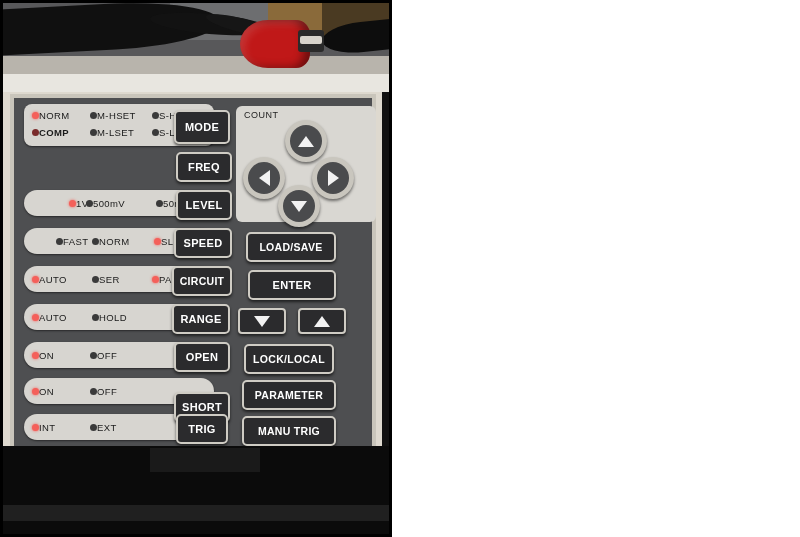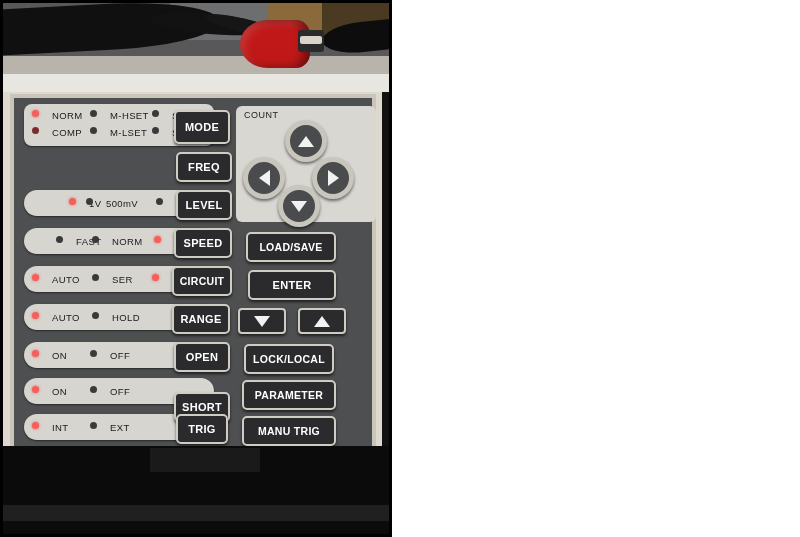--- a/index.html
+++ b/index.html
@@ -33,21 +33,21 @@
   
   .ph-under{position:absolute;left:0;top:446px;width:392px;height:91px;background:#0b0b0b;}
   .ph-foot{position:absolute;left:150px;top:448px;width:110px;height:24px;background:#1a1a1a;}
   .ph-sheen{position:absolute;left:0;top:505px;width:392px;height:16px;background:#2e2e2e;opacity:.6;}
   .ph-border{position:absolute;left:0;top:0;width:392px;height:537px;border:3px solid #000;box-sizing:border-box;}
 
   
   .ledrow{position:absolute;height:26px;background:#d7d5d0;border-radius:13px;display:flex;align-items:center;box-shadow:0 1px 2px rgba(0,0,0,.5);}
   .ledrow .led{width:7px;height:7px;border-radius:50%;flex:none;}
   .ledrow .lbl{font-size:9.5px;color:#1a1a1a;letter-spacing:.4px;white-space:nowrap;font-family:"Liberation Sans",sans-serif;}
-  .led-item{display:flex;align-items:flex-start;gap:13px;position:absolute;}
+  .led-item{display:flex;align-items:center;gap:0;position:absolute;}
 
   .pbtn{position:absolute;background:#2b2b2d;border:2px solid #cfccc4;border-radius:5px;color:#fff;
         font-size:11px;font-weight:bold;display:flex;align-items:center;justify-content:center;
         letter-spacing:.3px;box-shadow:0 2px 3px rgba(0,0,0,.6);font-family:"Liberation Sans",sans-serif;}
   .pbtn.wide{font-size:10.5px;}
 
   .countbox{position:absolute;left:236px;top:106px;width:140px;height:116px;background:#d9d7d2;border-radius:6px;}
   .countlabel{position:absolute;left:244px;top:110px;font-size:9px;color:#222;letter-spacing:.5px;}
   .rnd{position:absolute;width:42px;height:42px;border-radius:50%;background:#c9c6be;display:flex;align-items:center;justify-content:center;box-shadow:0 2px 3px rgba(0,0,0,.5);}
   .rnd i{width:32px;height:32px;border-radius:50%;background:#4a4b4d;display:flex;align-items:center;justify-content:center;}
@@ -97,21 +97,21 @@
         <span class="lbl">NORM</span>
       </div>
       <div class="led-item" style="left:66px;top:6px;">
         <span class="led" style="background:#3a3a3a;"></span>
         <span class="lbl">M-HSET</span>
       </div>
       <div class="led-item" style="left:128px;top:6px;">
         <span class="led" style="background:#3a3a3a;"></span>
         <span class="lbl">S-HSET</span>
       </div>
-      <div class="led-item" style="left:8px;top:23px;">
+      <div class="led-item" style="left:8px;top:23px;font-weight:bold;">
         <span class="led" style="background:#7a2b2b;"></span>
         <span class="lbl">COMP</span>
       </div>
       <div class="led-item" style="left:66px;top:23px;">
         <span class="led" style="background:#3a3a3a;"></span>
         <span class="lbl">M-LSET</span>
       </div>
       <div class="led-item" style="left:128px;top:23px;">
         <span class="led" style="background:#3a3a3a;"></span>
         <span class="lbl">S-LSET</span>

